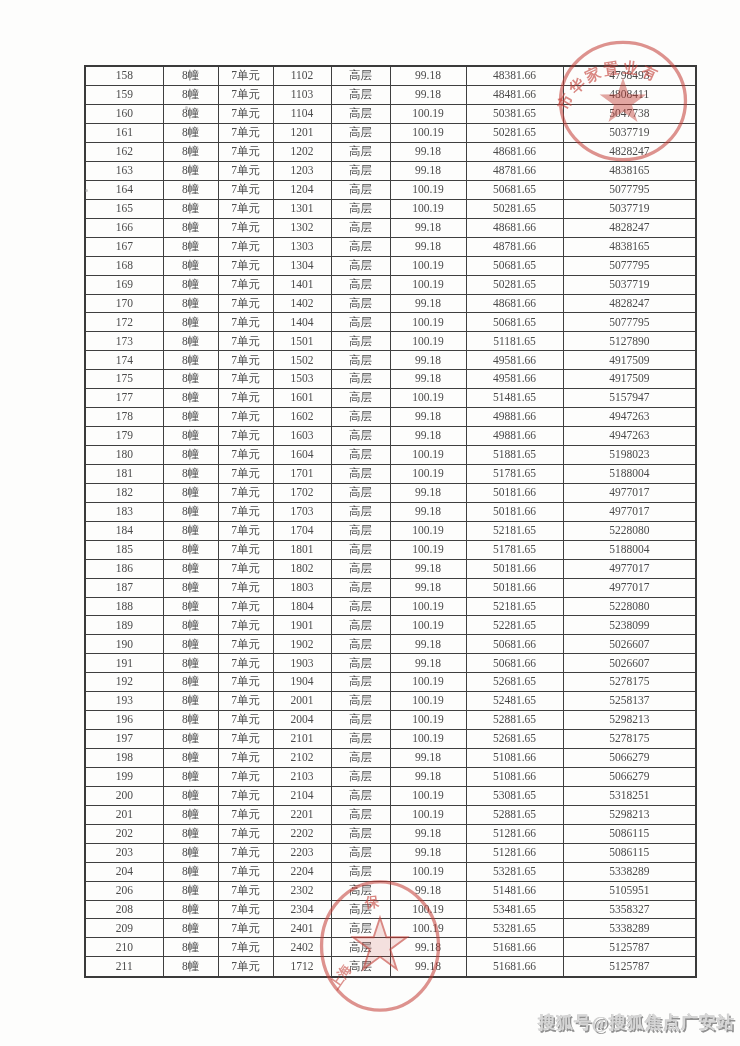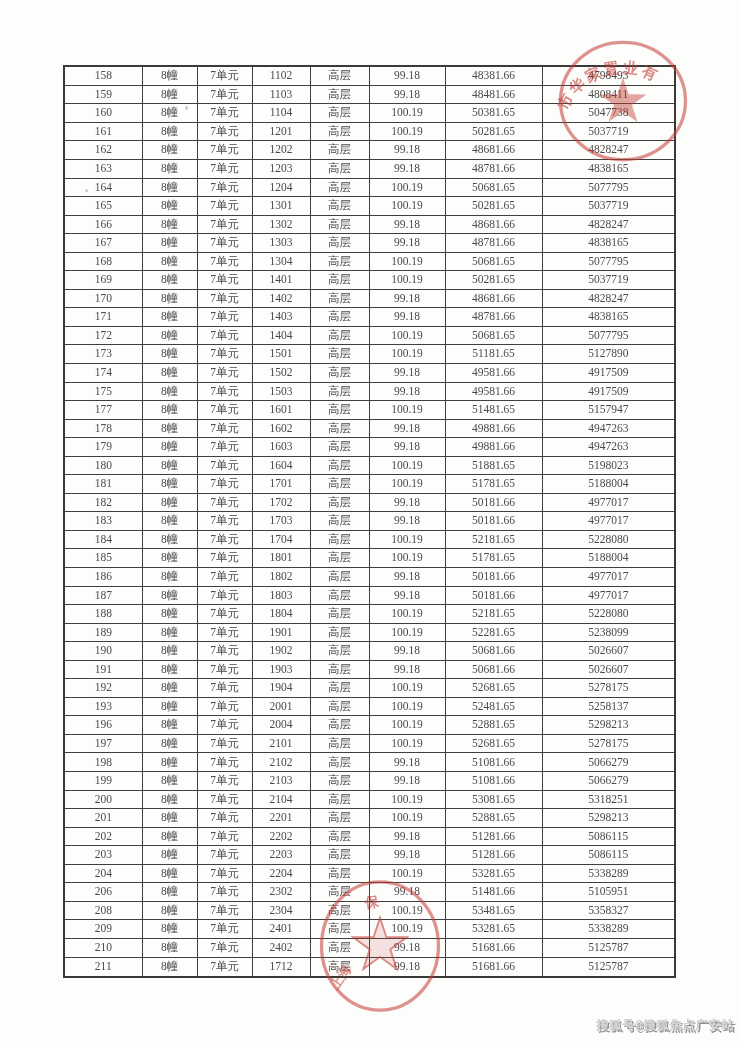--- a/index.html
+++ b/index.html
@@ -8,21 +8,21 @@
     background: #fdfdfc;
     position: relative;
     overflow: hidden;
     font-family: "Liberation Serif", "DejaVu Serif", serif;
   }
   .page { position: absolute; inset: 0; }
 
   
   .price-table {
     position: absolute;
-    left: 63px; top: 65px;
+    left: 84px; top: 65px;
     width: 611px; height: 913px;
     border-collapse: collapse;
     table-layout: fixed;
     background: transparent;
   }
   .price-table td {
     border: 1px solid #3f3f3f;
     text-align: center;
     vertical-align: middle;
     font-size: 11.5px;
@@ -64,22 +64,22 @@
     fill: var(--stamp);
     opacity: 0.55;
     font-family: "DejaVu Sans", sans-serif;
     font-weight: bold;
   }
 
   
   .watermark {
     position: absolute;
     right: 5px; bottom: 12px;
-    font-family: Liberation Mono, monospace;
-    font-size: 12px;
+    font-family: Liberation Serif, serif;
+    font-size: 17px;
     font-weight: bold;
     letter-spacing: 1px;
     color: #d6d6d6;
     text-shadow: 1.5px 1.5px 0 #909090, -0.5px -0.5px 0 #c4c4c4;
     user-select: none;
   }
 
   
   .speck { position: absolute; background: #9a9a9a; border-radius: 50%; opacity: .5; }
   .speck-1 { left: 185px; top: 106px; width: 3px; height: 4px; }
@@ -226,30 +226,20 @@
           <td>170</td>
           <td>8幢</td>
           <td>7单元</td>
           <td>1402</td>
           <td>高层</td>
           <td>99.18</td>
           <td>48681.66</td>
           <td>4828247</td>
         </tr>
         <tr>
-          <td>171</td>
-          <td>8幢</td>
-          <td>7单元</td>
-          <td>1403</td>
-          <td>高层</td>
-          <td>99.18</td>
-          <td>48781.66</td>
-          <td>4838165</td>
-        </tr>
-        <tr>
           <td>172</td>
           <td>8幢</td>
           <td>7单元</td>
           <td>1404</td>
           <td>高层</td>
           <td>100.19</td>
           <td>50681.65</td>
           <td>5077795</td>
         </tr>
         <tr>

